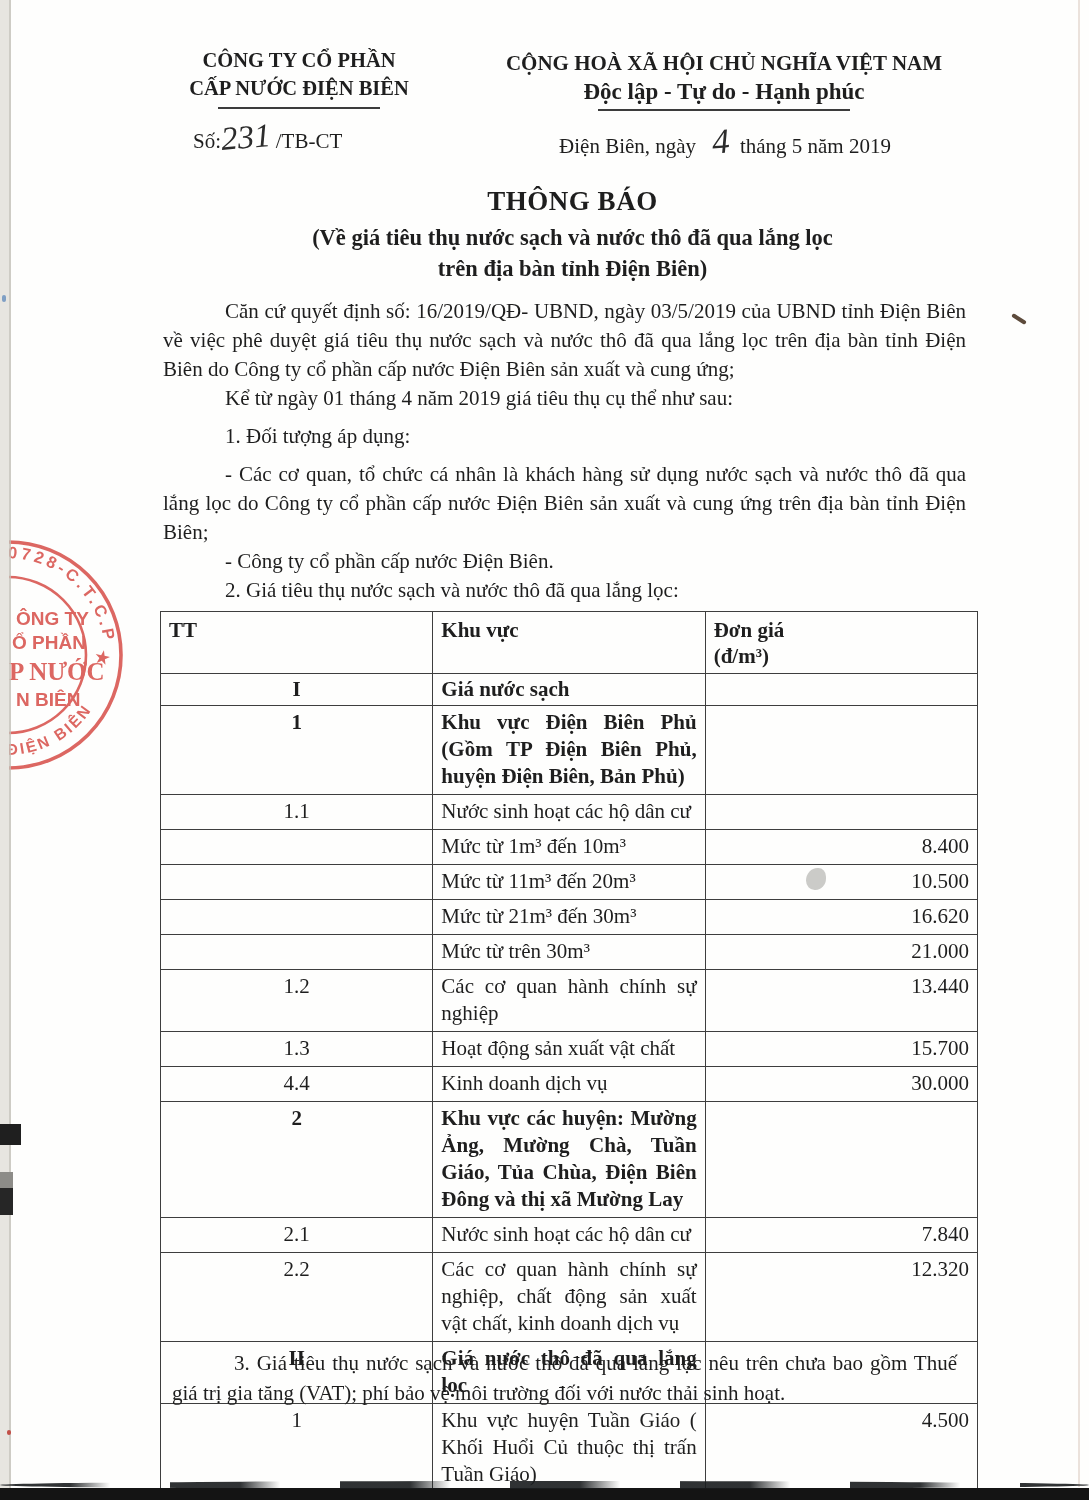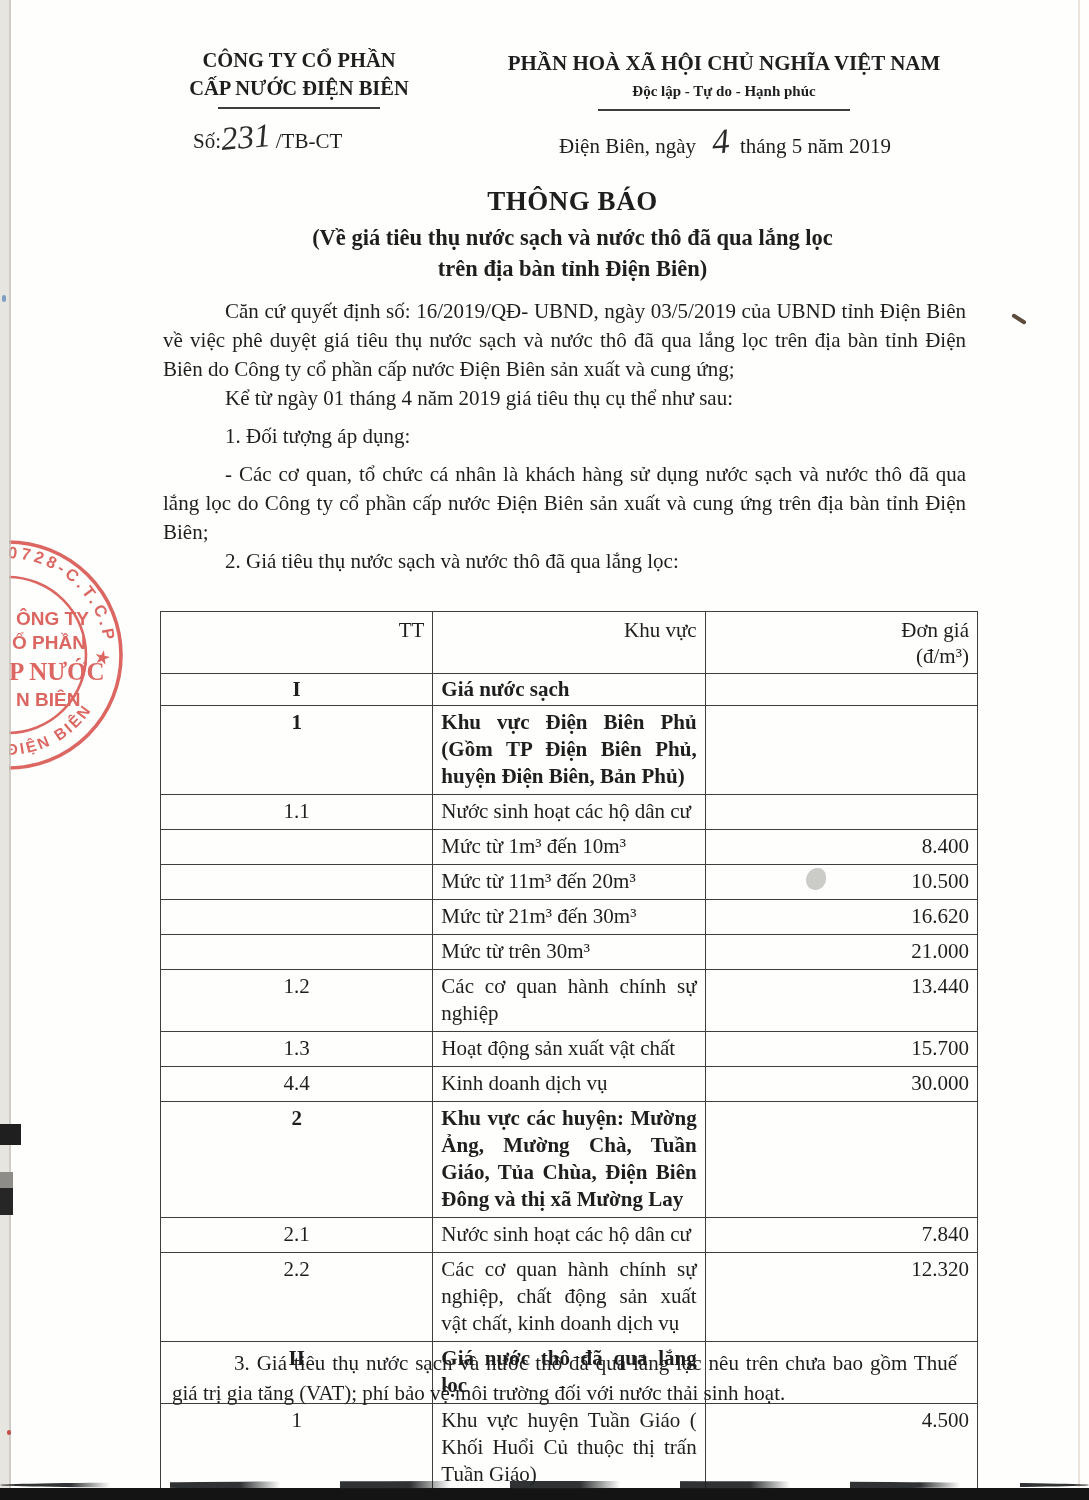--- a/index.html
+++ b/index.html
@@ -22,35 +22,35 @@
   .bottom-bar::before{content:"";position:absolute;top:-7px;left:0;width:1089px;height:8px;
     background:repeating-linear-gradient(90deg,rgba(25,28,30,.9) 0 70px,rgba(25,28,30,0) 110px 170px);
     border-radius:50%;}
   
   .hdr-left{position:absolute;left:168px;top:46px;width:262px;text-align:center;font-weight:bold;font-size:20.5px;line-height:28px;}
   .hdr-left .rule{margin:5px auto 0;width:162px;border-top:2.5px solid #3c3c3c;}
   .doc-number{position:absolute;left:193px;top:127px;font-size:21px;}
   .hand{font-style:italic;font-size:33px;line-height:20px;display:inline-block;transform:rotate(-5deg);color:#2c2c2c;}
   .hdr-right{position:absolute;left:468px;top:50px;width:512px;text-align:center;font-weight:bold;}
   .hdr-right .l1{font-size:21px;line-height:27px;}
-  .hdr-right .l2{font-size:15px;line-height:29px;}
+  .hdr-right .l2{font-size:23px;line-height:29px;}
   .hdr-right .rule{margin:3px auto 0;width:252px;border-top:2.5px solid #3c3c3c;}
   .date-line{position:absolute;left:470px;top:132px;width:510px;text-align:center;font-size:21px;}
   .date-line .hand{font-size:35px;}
   
   .doc-title{position:absolute;left:160px;top:186px;width:825px;text-align:center;font-size:27px;font-weight:bold;letter-spacing:.5px;}
   .doc-subtitle{position:absolute;left:120px;top:222px;width:905px;text-align:center;font-weight:bold;font-size:22.5px;line-height:31px;}
   
   .body-text{position:absolute;left:163px;top:297px;width:803px;font-size:21px;line-height:29px;text-align:justify;}
   .body-text p{margin:0;text-indent:62px;}
   .body-text p.sp{margin-top:9px;}
   
   table.price{position:absolute;left:160px;top:611px;width:818px;border-collapse:collapse;table-layout:fixed;font-size:21px;line-height:27px;}
   table.price th,table.price td{border:1.8px solid #3e3e3e;vertical-align:top;padding:3px 8px 4px;}
-  table.price th{font-weight:normal;text-align:right;padding-top:5px;margin-top:12px;}
+  table.price th{font-weight:bold;text-align:left;padding-top:5px;margin-top:12px;}
   th.th-price{line-height:26px;}
   td.tt-cell{text-align:center;width:68px;}
   td.label-cell{text-align:justify;padding-left:13px;width:585px;}
   td.price-cell{text-align:right;padding-right:12px;width:165px;}
   tr.bold-row td{font-weight:bold;}
   tr.sect-row td{padding-top:2px;padding-bottom:2px;}
   
   .closing{position:absolute;left:163px;top:1339px;width:803px;font-size:21px;line-height:30px;text-align:justify;}
   .closing p{margin:9px;text-indent:62px;}
   
@@ -89,41 +89,42 @@
     <div>CÔNG TY CỔ PHẦN</div>
     <div>CẤP NƯỚC ĐIỆN BIÊN</div>
     <div class="rule"></div>
   </div>
   <div class="doc-number">
     <span>Số:</span><span class="hand">231</span>
     <span>/TB-CT</span>
   </div>
 
   <div class="hdr-right">
-    <div class="l1">PHẦN HOÀ XÃ HỘI CHỦ NGHĨA VIỆT NAM</div>
+    <div class="l1">CỘNG HOÀ XÃ HỘI CHỦ NGHĨA VIỆT NAM</div>
     <div class="l2">Độc lập - Tự do - Hạnh phúc</div>
     <div class="rule"></div>
   </div>
   <div class="date-line">
     <span>Điện Biên, ngày</span>&nbsp;&nbsp;
     <span class="hand">4</span>&nbsp;
     <span>tháng 5 năm 2019</span>
   </div>
 
   <div class="doc-title">THÔNG BÁO</div>
   <div class="doc-subtitle">
     <div>(Về giá tiêu thụ nước sạch và nước thô đã qua lắng lọc</div>
     <div>trên địa bàn tỉnh Điện Biên)</div>
   </div>
 
   <div class="body-text">
     <p>Căn cứ quyết định số: 16/2019/QĐ- UBND, ngày 03/5/2019 của UBND tỉnh Điện Biên về việc phê duyệt giá tiêu thụ nước sạch và nước thô đã qua lắng lọc trên địa bàn tỉnh Điện Biên do Công ty cổ phần cấp nước Điện Biên sản xuất và cung ứng;</p>
     <p>Kể từ ngày 01 tháng 4 năm 2019 giá tiêu thụ cụ thể như sau:</p>
     <p class="sp">1. Đối tượng áp dụng:</p>
     <p class="sp">- Các cơ quan, tổ chức cá nhân là khách hàng sử dụng nước sạch và nước thô đã qua lắng lọc do Công ty cổ phần cấp nước Điện Biên sản xuất và cung ứng trên địa bàn tỉnh Điện Biên;</p>
+    <p>- Công ty cổ phần cấp nước Điện Biên.</p>
     <p>2. Giá tiêu thụ nước sạch và nước thô đã qua lắng lọc:</p>
   </div>
 
   <table class="price">
     <thead>
       <tr>
         <th>TT</th>
         <th>Khu vực</th>
         <th class="th-price">
           <div>Đơn giá</div>

